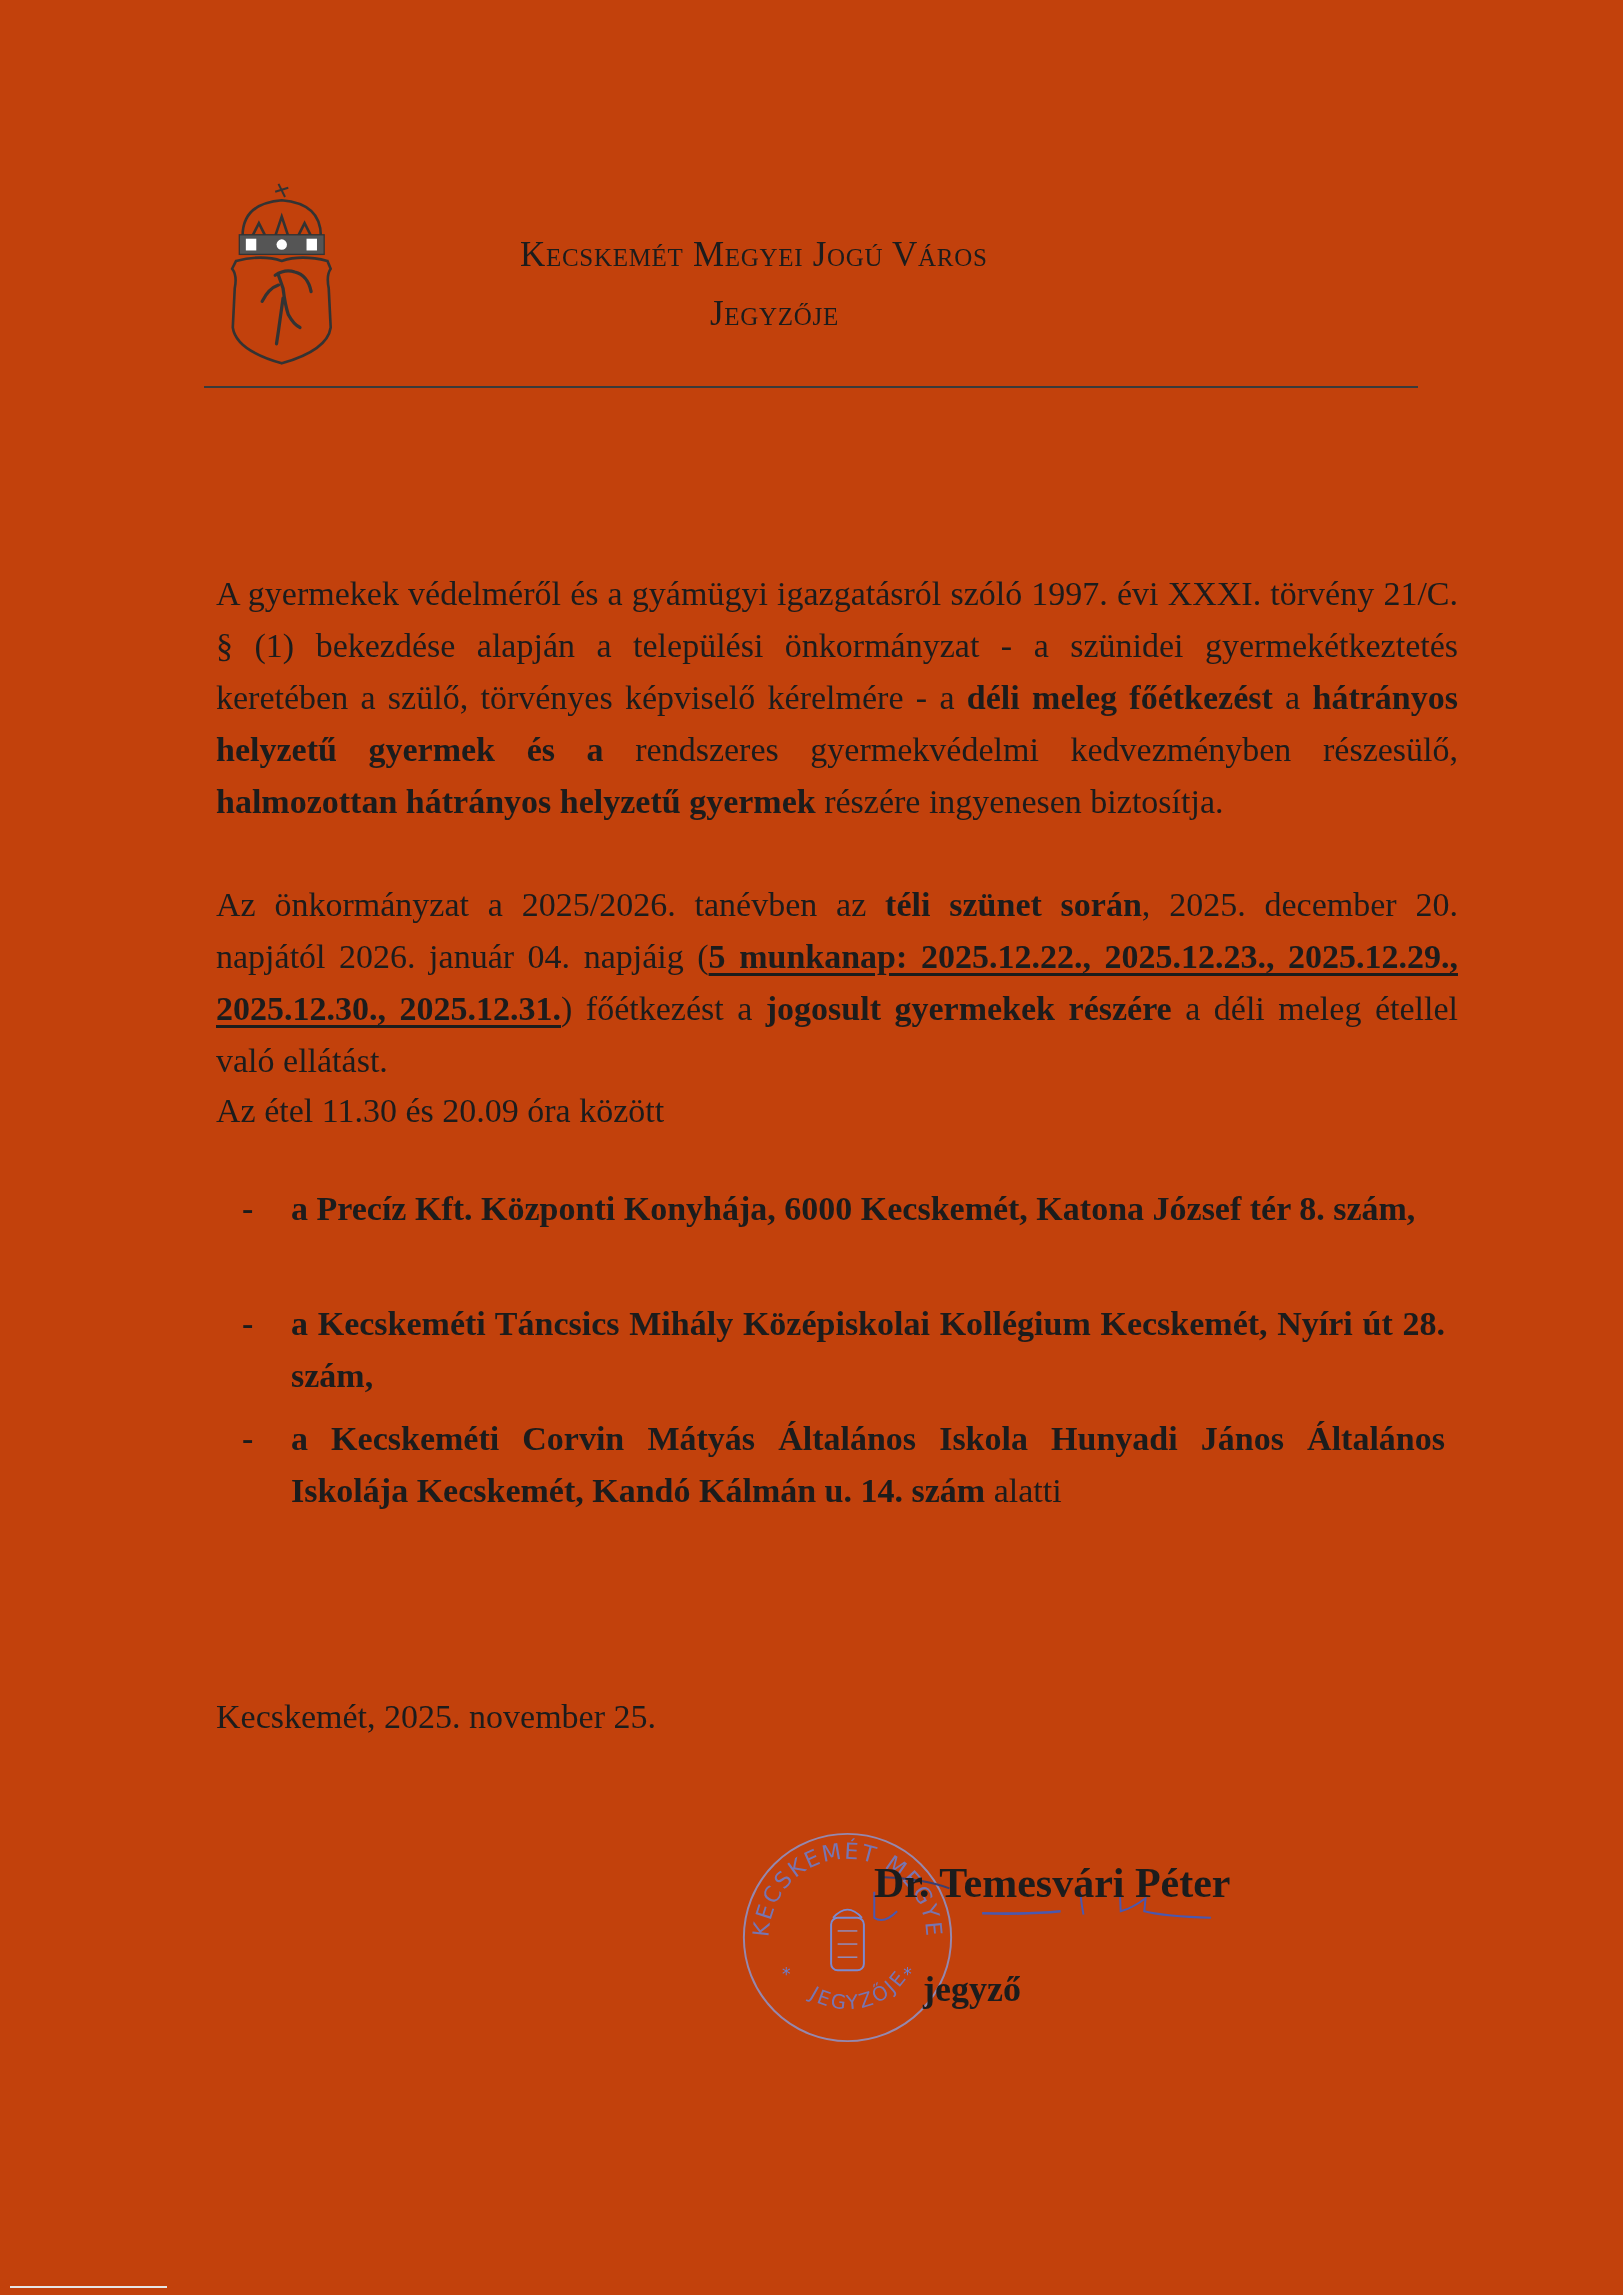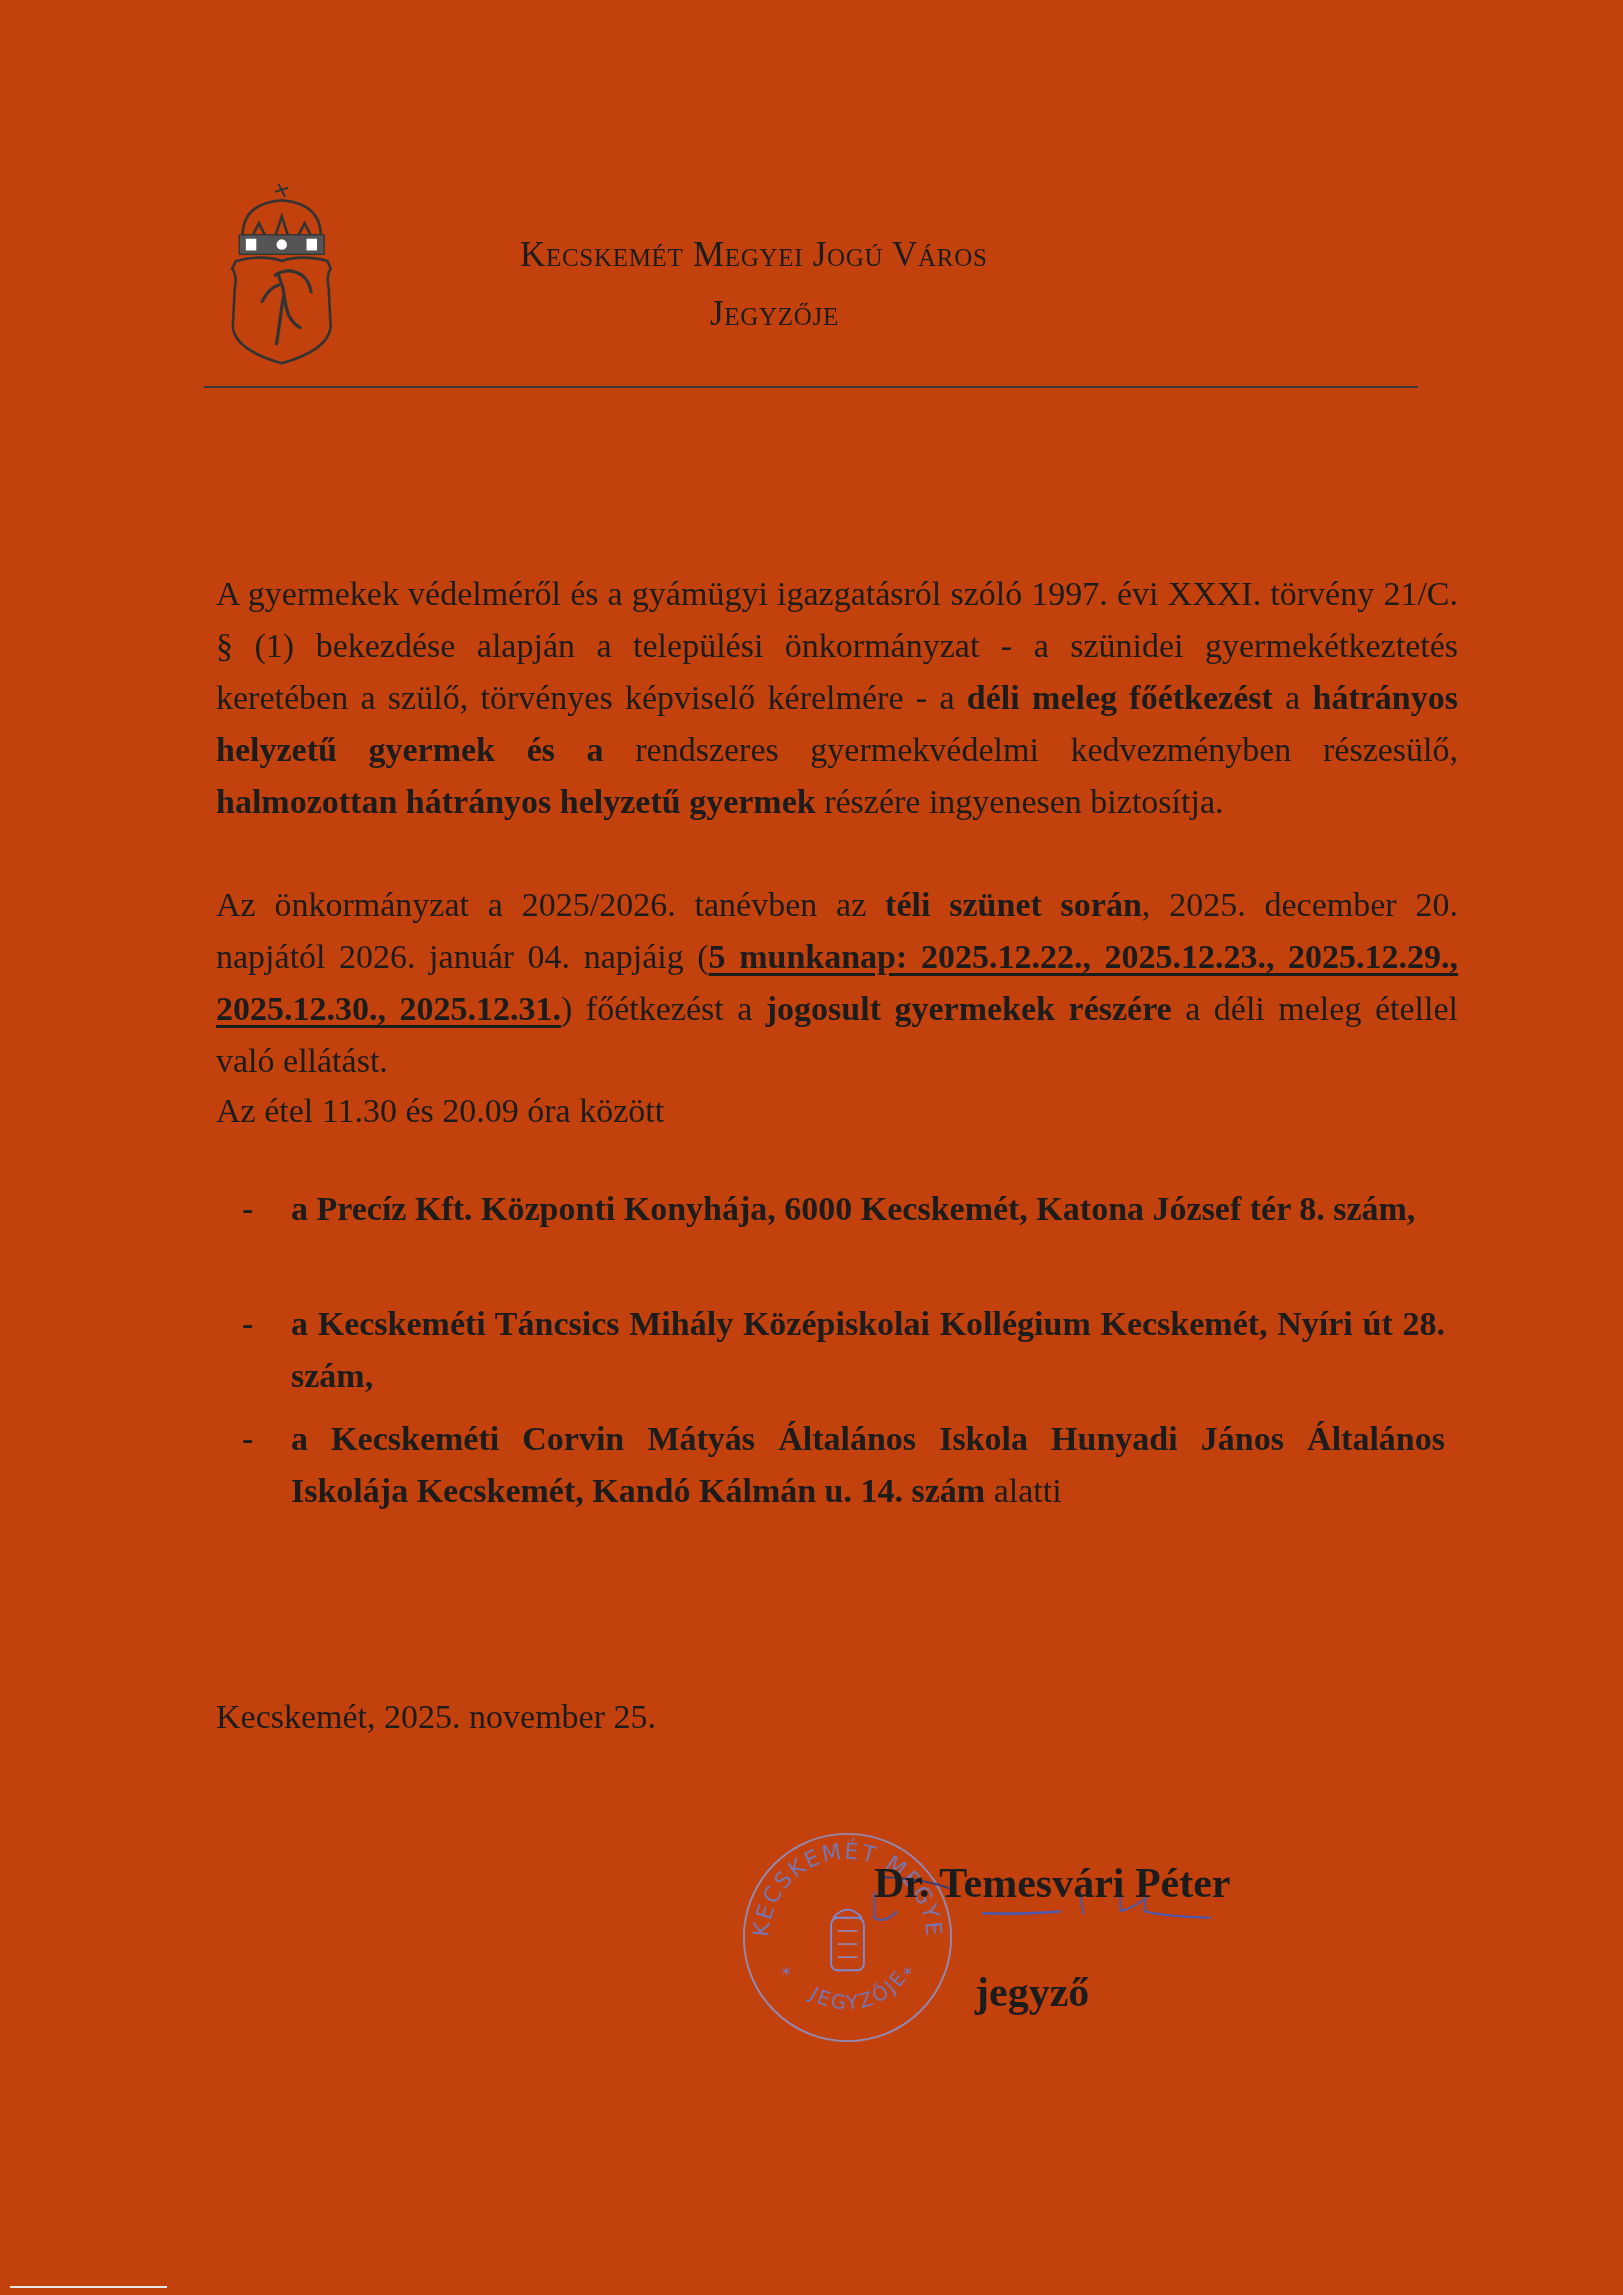--- a/index.html
+++ b/index.html
@@ -134,23 +134,23 @@
       position: absolute;
       left: 874px;
       top: 1862px;
       font-size: 42px;
       font-weight: bold;
       white-space: nowrap;
       line-height: 1;
     }
     .signer-title {
       position: absolute;
-      left: 975px;
+      left: 923px;
       top: 1971px;
-      font-size: 42px;
+      font-size: 36px;
       font-weight: bold;
       white-space: nowrap;
       line-height: 1;
     }
     .scan-artifact {
       position: absolute;
       left: 9.8px;
       top: 2286px;
       width: 157px;
       height: 2px;

